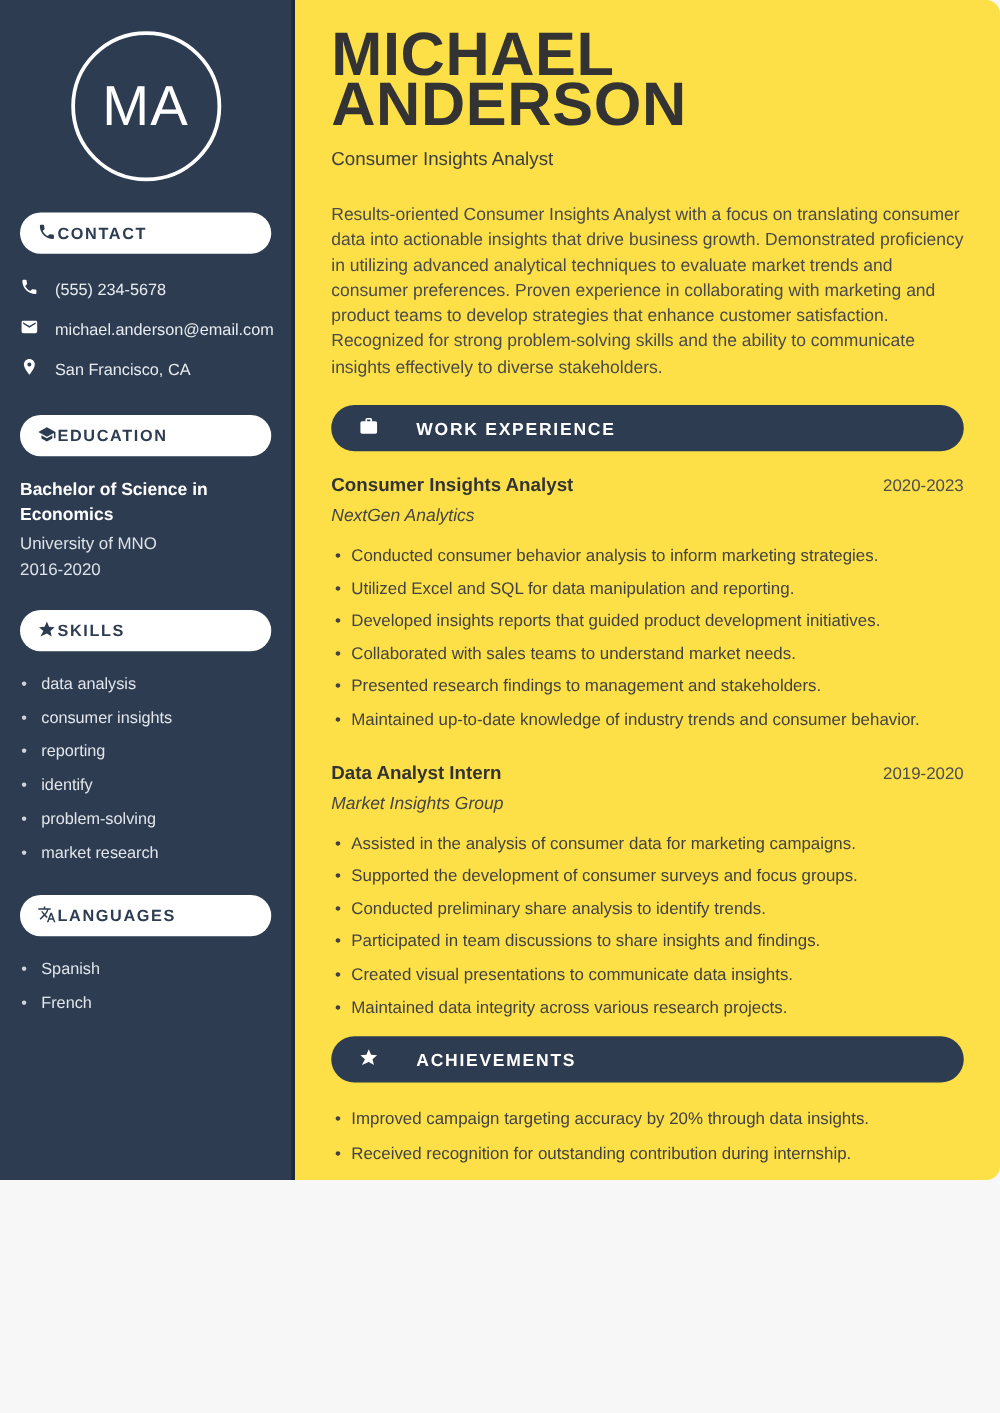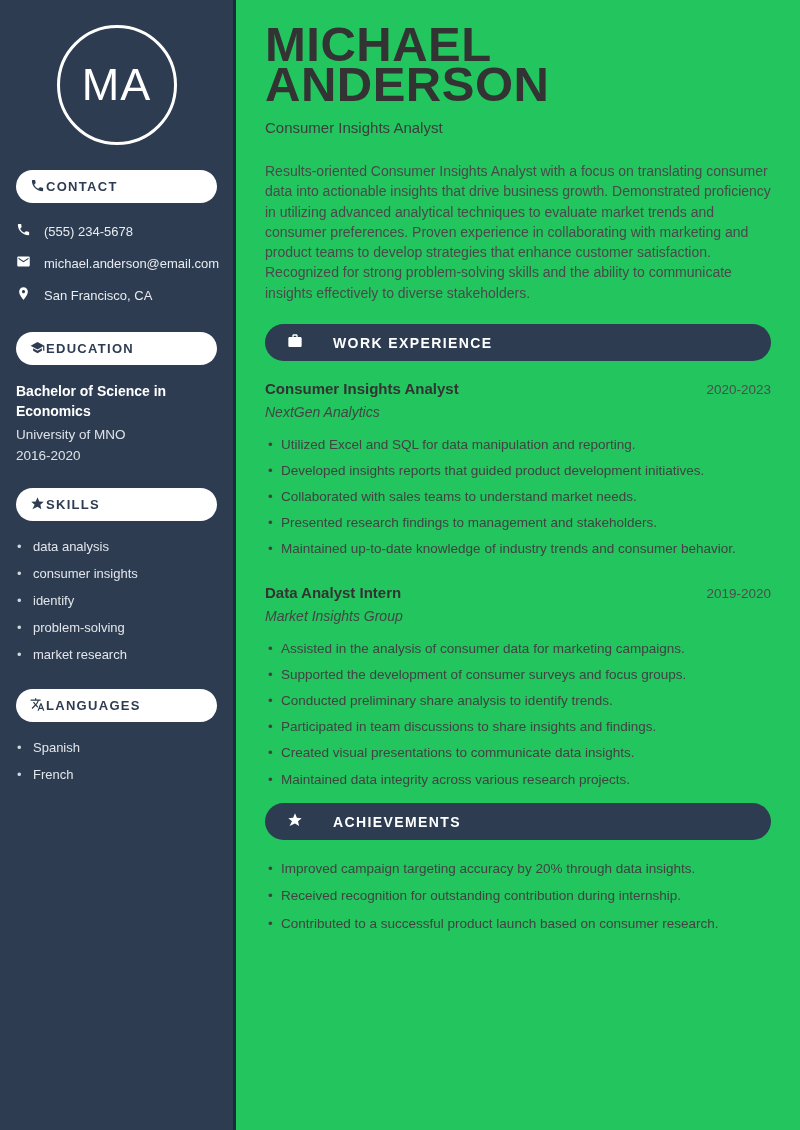--- a/index.html
+++ b/index.html
@@ -2,21 +2,21 @@
 <html><head>
 <meta charset="utf-8">
 <style>
   * { margin: 0; padding: 0; box-sizing: border-box; }
   html, body { width: 800px; }
   body {
     font-family: "Liberation Sans", "DejaVu Sans", sans-serif;
     background: #f7f7f7;
     color: #333;
   }
-  .page { display: flex; width: 800px; height: 1130px; background: #22c55e; }
+  .page { display: flex; width: 800px; height: 944px; background: #fde047; border-radius: 11px; }
 
   
   .sidebar {
     width: 236px; min-width: 236px;
     background: #2d3c51;
     border-right: 3px solid #1e2a3a;
     padding: 0 16px 20px 16px;
     color: #e8ebef;
   }
   .avatar {
@@ -140,20 +140,21 @@
       <span>
         <svg viewBox="0 0 24 24" fill="#2d3c51">
             <path d="M12 17.27L18.18 21l-1.64-7.03L22 9.24l-7.19-.61L12 2 9.19 8.63 2 9.24l5.46 4.73L3.82 21z"></path>
           </svg>
       </span>
       <span>SKILLS</span>
     </div>
     <ul class="dot-list">
       <li>data analysis</li>
       <li>consumer insights</li>
+      <li>reporting</li>
       <li>identify</li>
       <li>problem-solving</li>
       <li>market research</li>
     </ul>
 
     <div class="side-pill" style="margin-top:21px;">
       <span>
         <svg viewBox="0 0 24 24" fill="#2d3c51">
             <path d="M12.87 15.07l-2.54-2.51.03-.03c1.74-1.94 2.98-4.17 3.71-6.53H17V4h-7V2H8v2H1v1.99h11.17C11.5 7.92 10.44 9.75 9 11.35 8.07 10.32 7.3 9.19 6.69 8h-2c.73 1.63 1.73 3.17 2.98 4.56l-5.09 5.02L4 19l5-5 3.11 3.11.76-2.04zM18.5 10h-2L12 22h2l1.12-3h4.75L21 22h2l-4.5-12zm-2.62 7l1.62-4.33L19.12 17h-3.24z"></path>
           </svg>
@@ -185,20 +186,21 @@
       <span>WORK EXPERIENCE</span>
     </div>
 
     <div class="job">
       <div class="job-head">
         <span class="job-title">Consumer Insights Analyst</span>
         <span class="job-dates">2020-2023</span>
       </div>
       <div class="job-company">NextGen Analytics</div>
       <ul class="bullet-list">
+        <li>Conducted consumer behavior analysis to inform marketing strategies.</li>
         <li>Utilized Excel and SQL for data manipulation and reporting.</li>
         <li>Developed insights reports that guided product development initiatives.</li>
         <li>Collaborated with sales teams to understand market needs.</li>
         <li>Presented research findings to management and stakeholders.</li>
         <li>Maintained up-to-date knowledge of industry trends and consumer behavior.</li>
       </ul>
     </div>
 
     <div class="job" style="margin-top:22px;">
       <div class="job-head">

